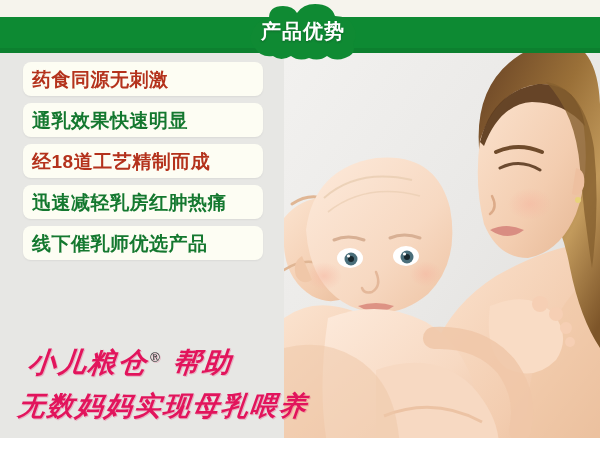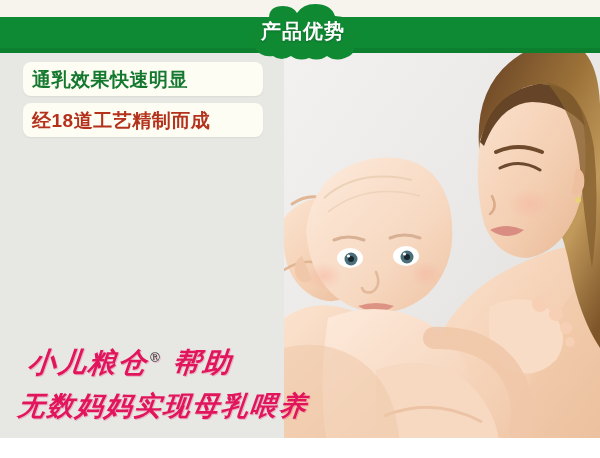--- a/index.html
+++ b/index.html
@@ -256,24 +256,33 @@
     <svg viewBox="0 0 116 58">
       <path d="M24 14 Q24 2 38 2 Q48 2 52 9 Q58 0 70 0 Q86 0 90 12 Q104 12 108 22
                Q114 30 108 40 Q112 50 100 54 Q90 58 82 52 Q74 58 64 54 Q54 58 46 52
                Q36 58 28 52 Q16 54 10 44 Q2 36 8 26 Q12 16 24 14 Z" fill="#0f8a33"></path>
     </svg>
     <div class="cloud-title">产品优势</div>
   </div>
 
   <div class="pill-list">
     <div class="pill">
+      <span class="pill-text red">药食同源无刺激</span>
+    </div>
+    <div class="pill">
       <span class="pill-text green">通乳效果快速明显</span>
     </div>
     <div class="pill">
       <span class="pill-text red">经18道工艺精制而成</span>
+    </div>
+    <div class="pill">
+      <span class="pill-text green">迅速减轻乳房红肿热痛</span>
+    </div>
+    <div class="pill">
+      <span class="pill-text green">线下催乳师优选产品</span>
     </div>
   </div>
 
   <div class="slogan slogan-line1">
     <span class="slogan-text"><span>小儿粮仓</span><span class="tm-mark">®</span> <span>帮助</span></span>
   </div>
 
   <div class="slogan slogan-line2">
     <span class="slogan-text">无数妈妈实现母乳喂养</span>
   </div>

